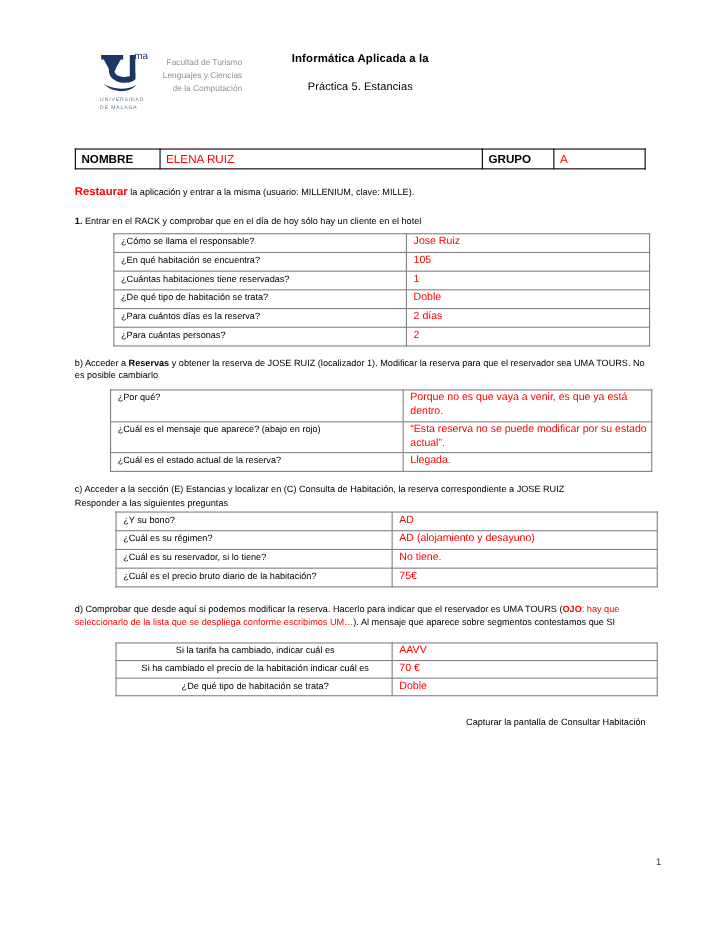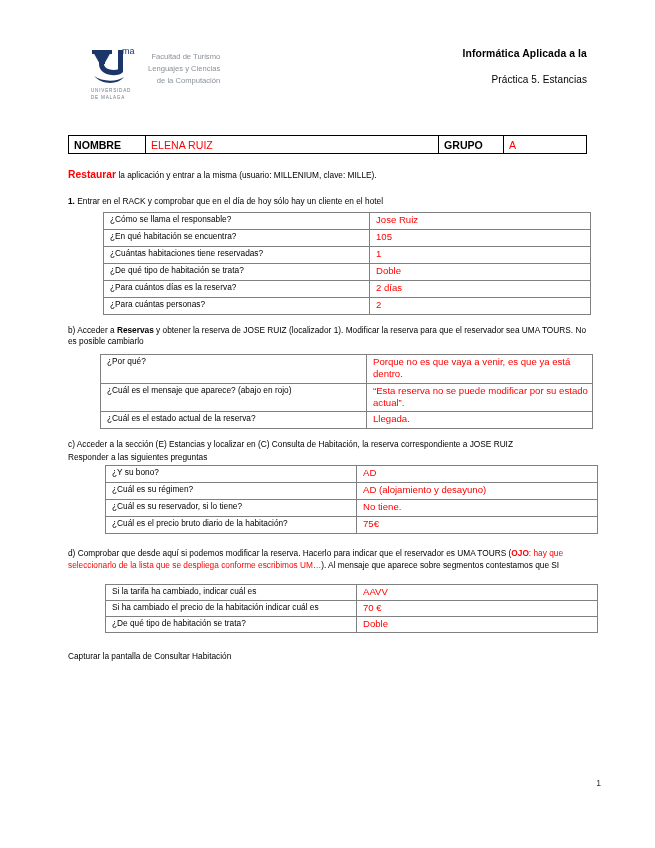--- a/index.html
+++ b/index.html
@@ -58,21 +58,21 @@
   .faculty-text {
     margin-left: 4px;
     margin-top: 7px;
     font-size: 7.6px;
     line-height: 1.55;
     color: #8a9199;
     text-align: right;
     white-space: nowrap;
   }
   .title-block {
-    text-align: right;
+    text-align: center;
     padding-top: 2px;
   }
   .title-line {
     font-weight: bold;
     font-size: 10.4px;
     line-height: 1.45;
     letter-spacing: 0.1px;
   }
   .subtitle-line {
     font-size: 10px;
@@ -149,26 +149,27 @@
   .tbl-b td.q { width: 255px; }
   .tbl-b td.a { width: 215px; }
 
   
   .tbl-c { width: 470px; margin-left: 37px; }
   .tbl-c td.q { width: 240px; height: 13px; }
   .tbl-c td.a { width: 230px; }
 
   
   .tbl-d { width: 470px; margin-left: 37px; }
-  .tbl-d td.q { width: 240px; }
+  .tbl-d td.q { width: 240px; text-align: center; }
   .tbl-d td.a { width: 230px; }
 
   .closing {
     font-size: 8.3px;
     margin-top: 18px;
+    text-align: right;
   }
   .page-number {
     position: absolute;
     right: 54px;
     bottom: 60px;
     font-size: 8.5px;
     color: #333;
   }
 </style>
 </head>

